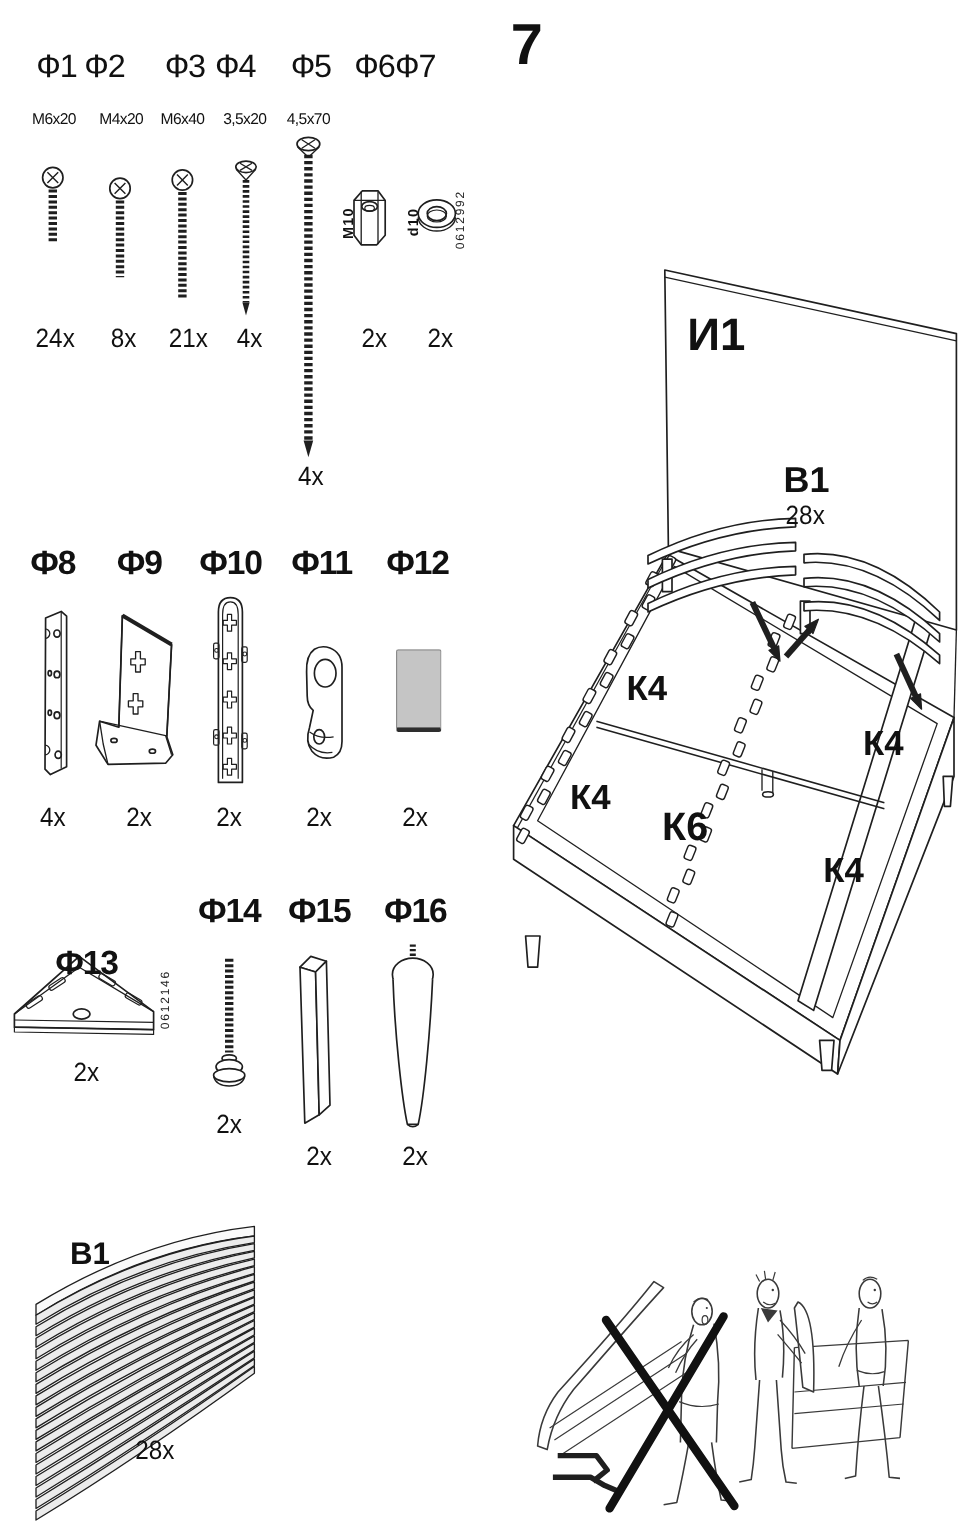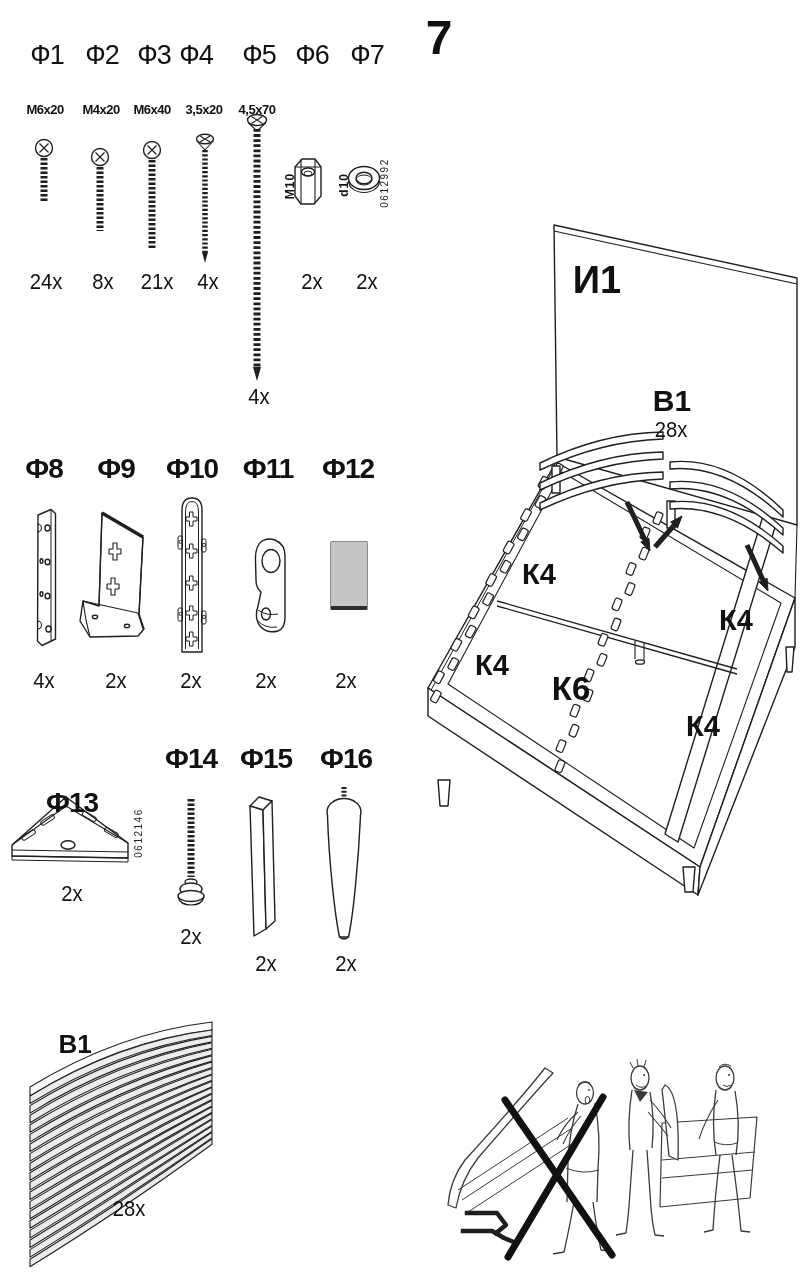--- a/index.html
+++ b/index.html
@@ -2,21 +2,21 @@
 <html><head>
 <meta charset="utf-8">
 <style>
   html,body{margin:0;padding:0;background:#888;}
   .page{position:relative;width:800px;height:1280px;background:#fff;overflow:hidden;
         font-family:"Liberation Sans",sans-serif;color:#111;}
   svg{position:absolute;left:0;top:0;}
   .t{position:absolute;color:#111;white-space:nowrap;transform:translateX(-50%);line-height:1;}
   .hdr{font-weight:400;font-size:27px;letter-spacing:-1px;}
   .hdr2{font-weight:700;font-size:28px;letter-spacing:-1px;}
-  .size{font-weight:700;font-size:13px;letter-spacing:-0.5px;margin-top:11px;}
+  .size{font-weight:400;font-size:13px;letter-spacing:-0.5px;}
   .cnt{font-size:22px;font-weight:400;transform:translateX(-50%) scaleX(.92);}
   .pageno{font-weight:700;font-size:48px;}
   .bedlbl{font-weight:700;text-align:center;}
   .rot{font-size:12px;font-weight:700;letter-spacing:1px;transform:translateX(-50%) rotate(-90deg);}
   .code{font-size:10px;font-weight:400;letter-spacing:1.5px;color:#222;transform:translateX(-50%) rotate(-90deg);}
   .pad{position:absolute;background:#c5c5c5;border:1px solid #8a8a8a;border-bottom:4px solid #2e2e2e;border-radius:2px;}
 </style>
 </head>
 <body>
 
@@ -326,26 +326,26 @@
         </g>
       </g>
     </g>
   </svg>
 
   <div class="pad" style="left:330px;top:541px;width:36px;height:64px;"></div>
 
   <div class="t pageno" style="left:439px;top:14px;">7</div>
 
   <div class="t hdr" style="left:47px;top:42px;">Ф1</div>
-  <div class="t hdr" style="left:102px;top:42px;">Ф2</div>
+  <div class="t hdr" style="left:87px;top:42px;">Ф2</div>
   <div class="t hdr" style="left:154px;top:42px;">Ф3</div>
   <div class="t hdr" style="left:196px;top:42px;">Ф4</div>
   <div class="t hdr" style="left:259px;top:42px;">Ф5</div>
   <div class="t hdr" style="left:312px;top:42px;">Ф6</div>
-  <div class="t hdr" style="left:367px;top:42px;text-align:center;">Ф7</div>
+  <div class="t hdr" style="left:346px;top:42px;text-align:center;">Ф7</div>
 
   <div class="t size" style="left:45px;top:92px;">M6x20</div>
   <div class="t size" style="left:101px;top:92px;">M4x20</div>
   <div class="t size" style="left:152px;top:92px;">M6x40</div>
   <div class="t size" style="left:204px;top:92px;">3,5x20</div>
   <div class="t size" style="left:257px;top:92px;">4,5x70</div>
 
   <div class="t rot" style="left:290px;top:180px;">M10</div>
   <div class="t rot" style="left:344px;top:179px;">d10</div>
   <div class="t code" style="left:385px;top:178px;">0612992</div>

